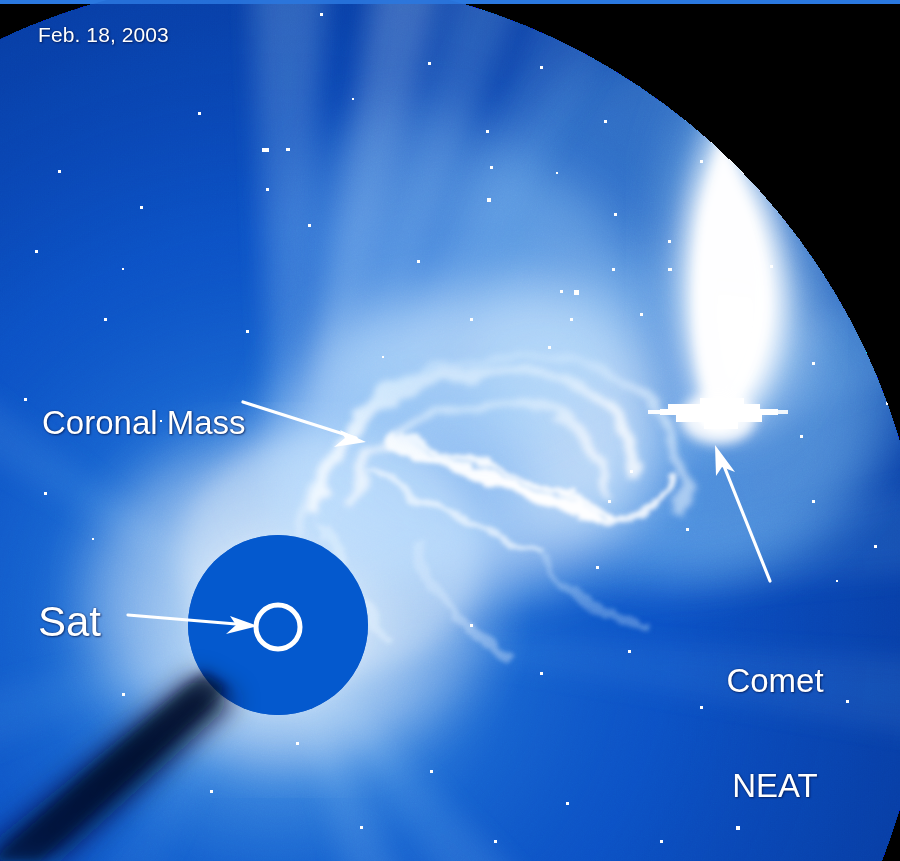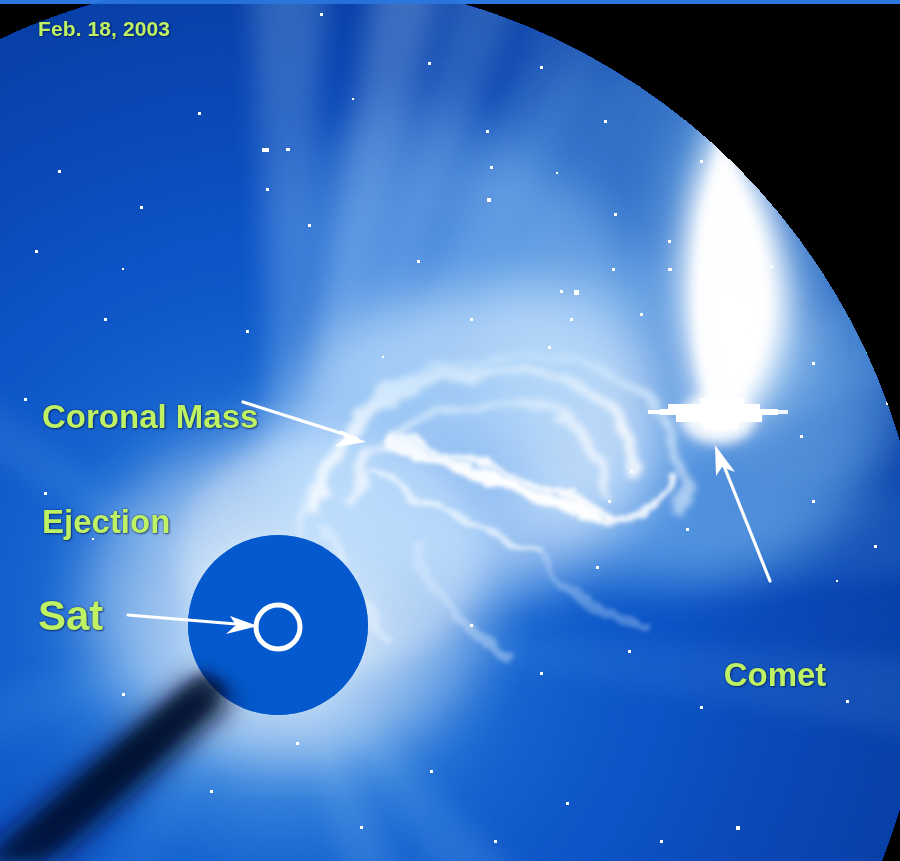--- a/index.html
+++ b/index.html
@@ -20,29 +20,30 @@
   #stage svg.layer {
     position: absolute;
     left: 0;
     top: 0;
     width: 900px;
     height: 861px;
     display: block;
   }
   .ann-text {
     position: absolute;
-    color: #bef264;
+    color: #ffffff;
     font-family: "Liberation Sans", sans-serif;
-    font-weight: bold;
+    font-weight: normal;
     white-space: pre;
     line-height: 1.06;
     text-shadow:
       0 0 2px rgba(0,30,90,0.75),
       1px 1px 2px rgba(0,20,70,0.6);
     pointer-events: none;
+    margin-top: 6px;
   }
   #label-date {
     left: 38px;
     top: 18px;
     font-size: 21px;
     letter-spacing: 0.1px;
   }
   #label-cme {
     left: 42px;
     top: 330px;
@@ -351,22 +352,22 @@
       </g>
     </g>
 
     <circle cx="278" cy="627" r="22" fill="none" stroke="#ffffff" stroke-width="5"></circle>
   </svg>
 
   <div class="ann-text" id="label-date">Feb. 18, 2003</div>
 
   <div class="ann-text" id="label-cme">
     <div>Coronal Mass</div>
-    <div>Ejection</div>
   </div>
 
   <div class="ann-text" id="label-sun">Sat</div>
 
   <div class="ann-text" id="label-comet">
     <div>Comet</div>
+    <div>NEAT</div>
   </div>
 
 </div>
 
 </body></html>

